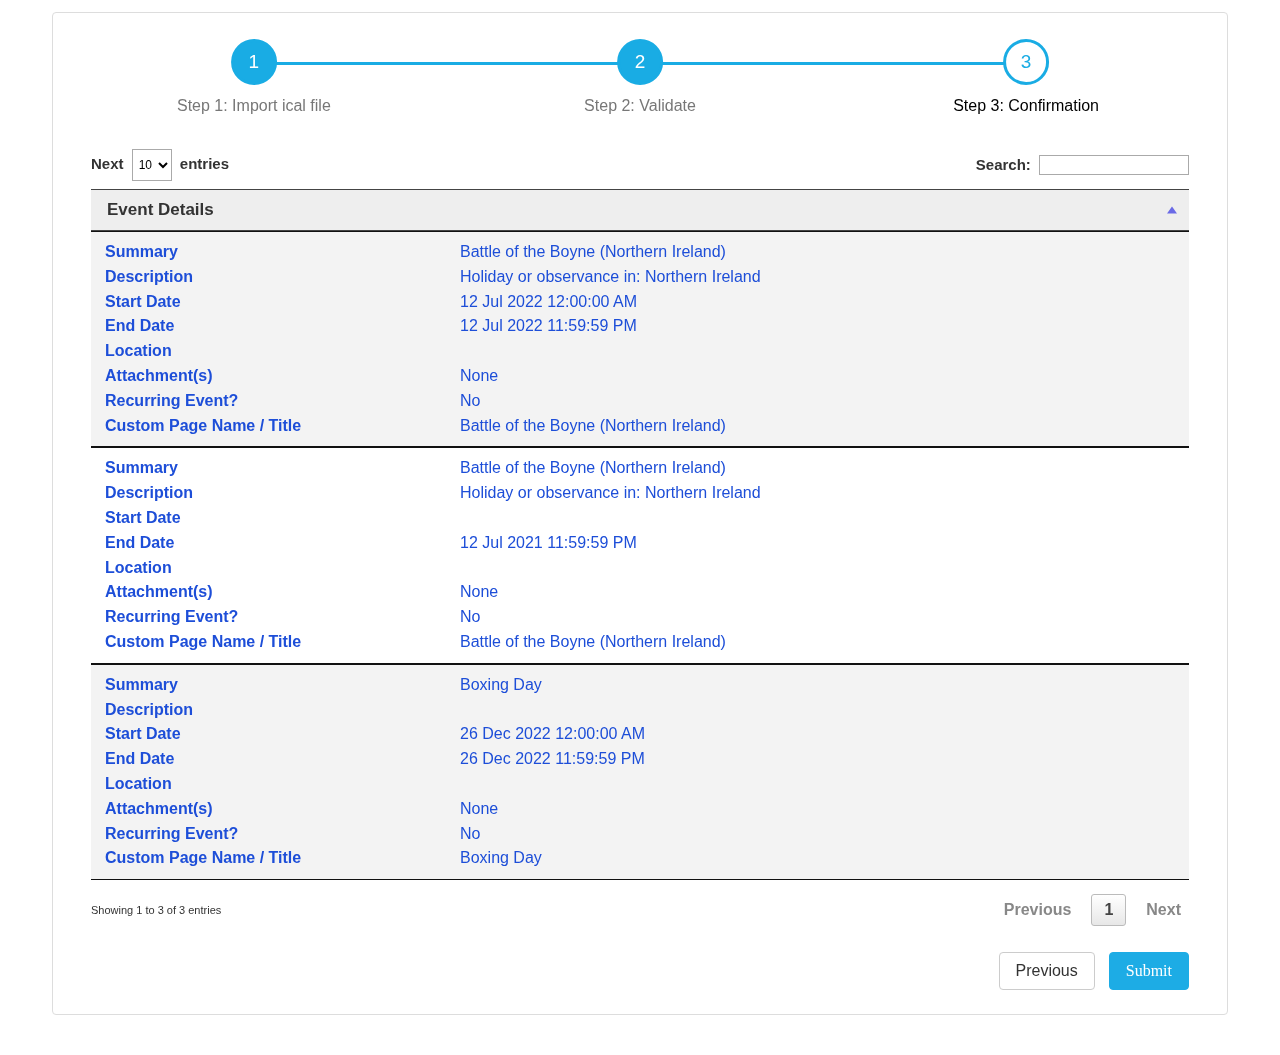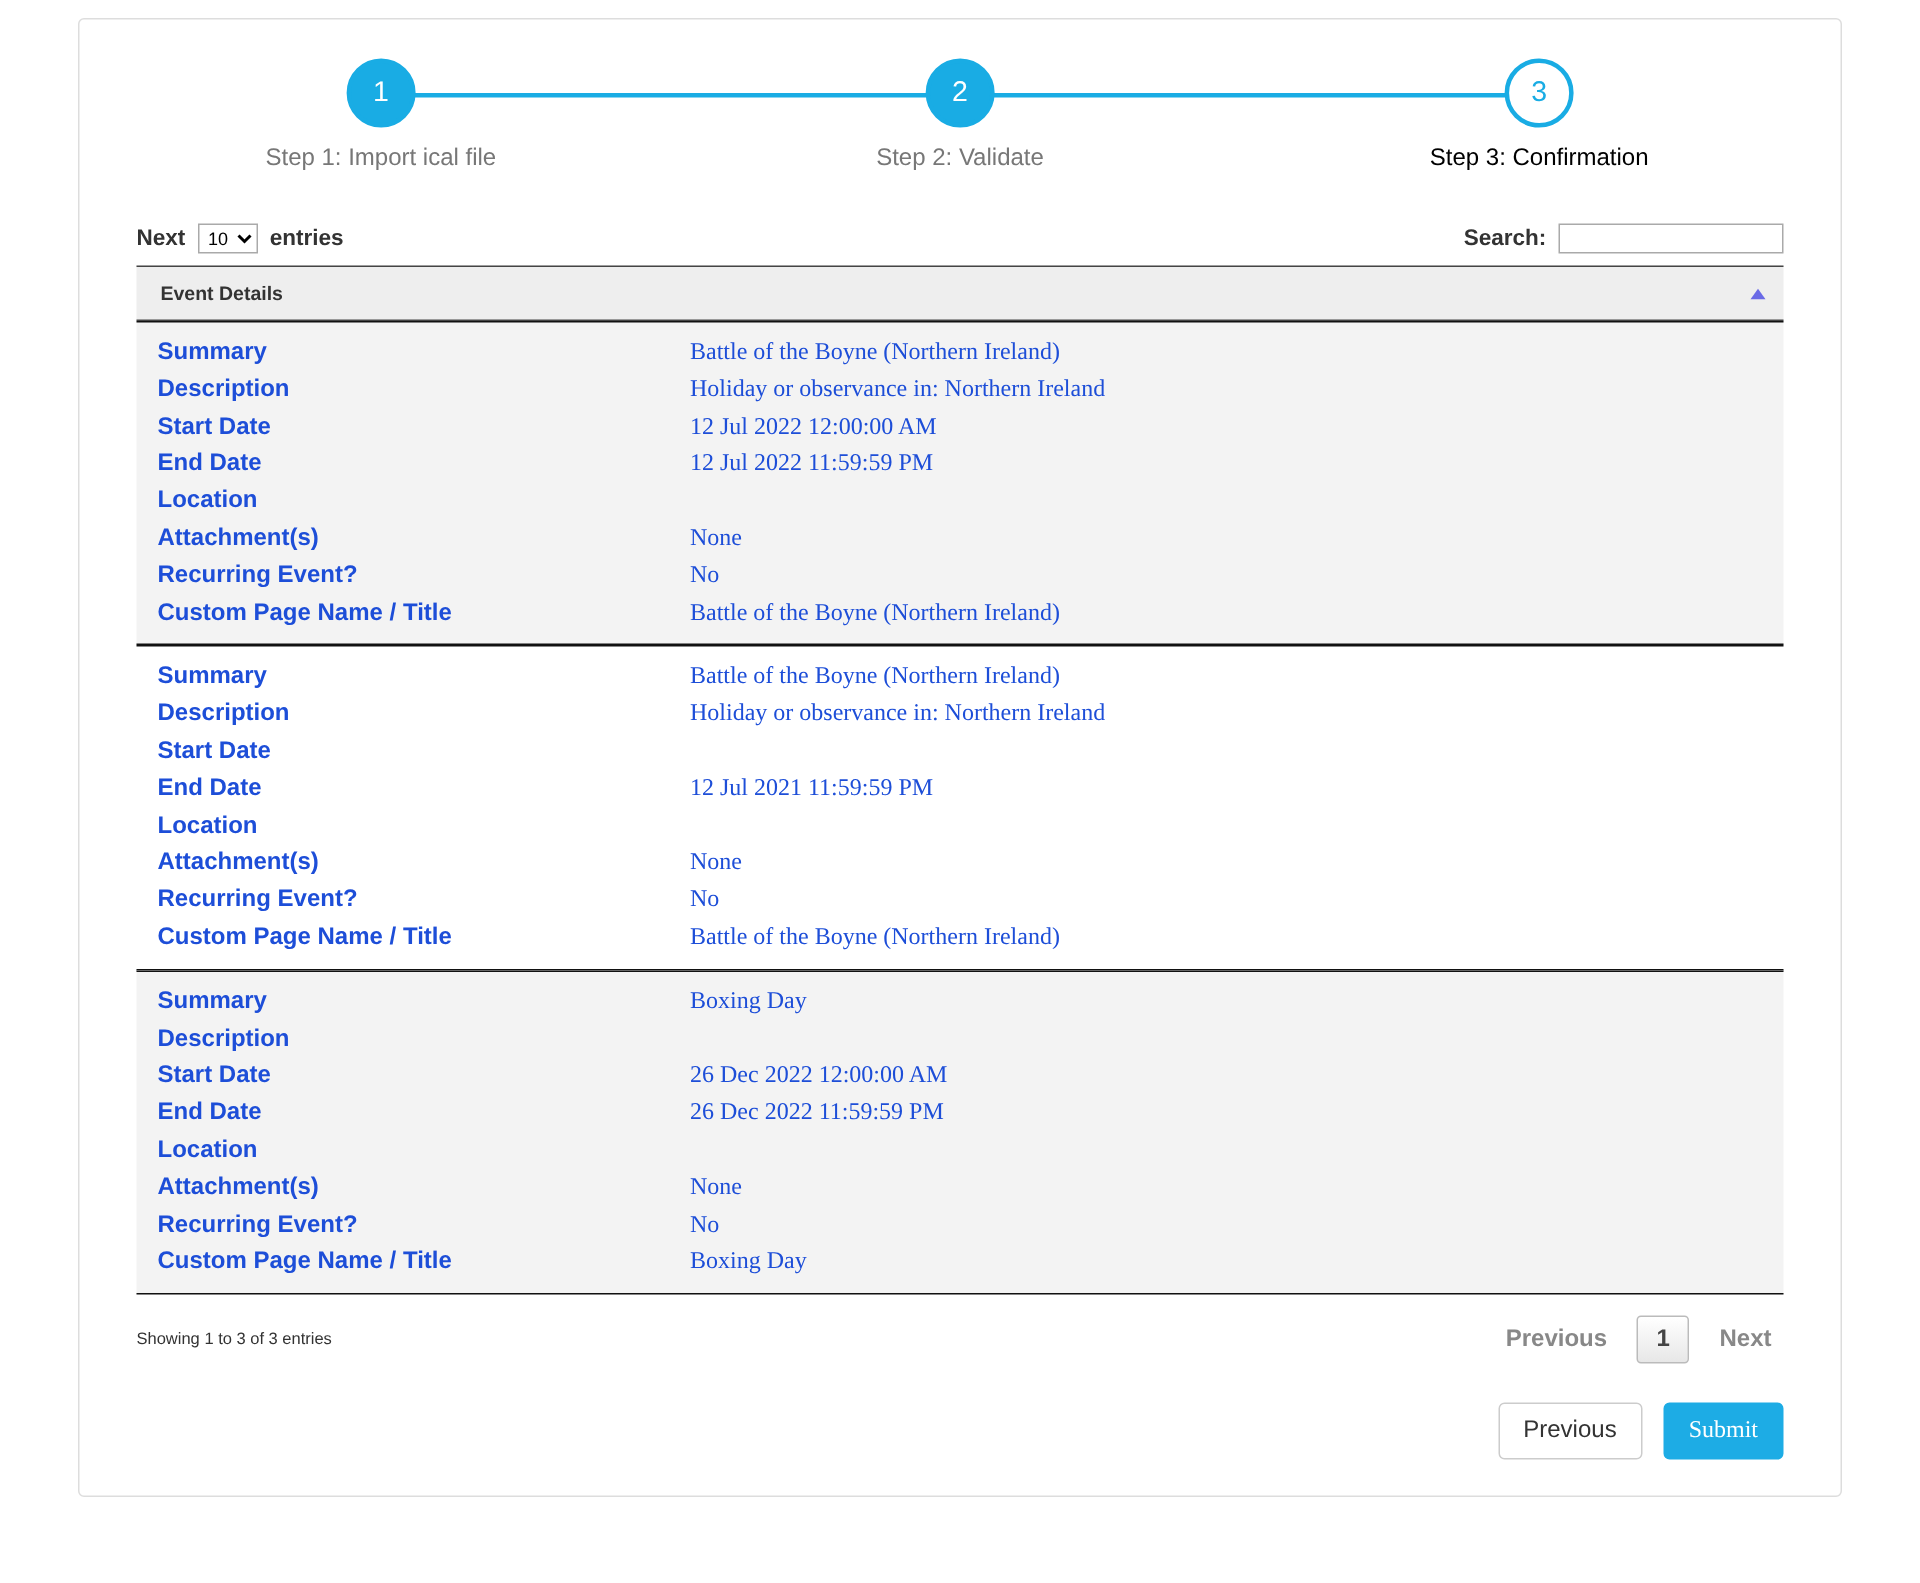--- a/index.html
+++ b/index.html
@@ -76,40 +76,40 @@
     margin-bottom: 8px;
   }
   .dt-length { font-weight: 700; color: #333; }
   .dt-length select {
     font-weight: 400;
     font-size: 12px;
     padding: 1px 2px;
     border: 1px solid #aaa;
     background: #fff;
     margin: 0 4px;
-    height: 20px;
+    height: 32px;
   }
   .dt-search { font-weight: 700; color: #333; }
   .dt-search input {
     font-weight: 400;
     border: 1px solid #aaa;
     padding: 2px 4px;
     margin-left: 4px;
     width: 150px;
     height: 20px;
   }
 
   
   .dt-head {
     background: #eee;
     border-top: 1px solid #444;
     border-bottom: 1px solid #444;
     padding: 10px 16px;
     font-weight: 700;
-    font-size: 13px;
+    font-size: 17px;
     position: relative;
   }
   .sort-arrow {
     position: absolute;
     right: 12px;
     top: 50%;
     transform: translateY(-50%);
     width: 0; height: 0;
     border-left: 5px solid transparent;
     border-right: 5px solid transparent;
@@ -128,21 +128,21 @@
     display: flex;
     line-height: 1.55;
     font-size: 16px;
     color: #1d4ed8;
   }
   .field-label {
     width: 355px;
     flex: 0 0 355px;
     font-weight: 700;
   }
-  .field-value { flex: 1; font-family: Liberation Serif, serif; }
+  .field-value { flex: 1; }
 
   
   .dt-bottom {
     display: flex;
     justify-content: space-between;
     align-items: center;
     margin-top: 14px;
   }
   .dt-info { color: #333; font-size: 11px; }
   .dt-paginate {

